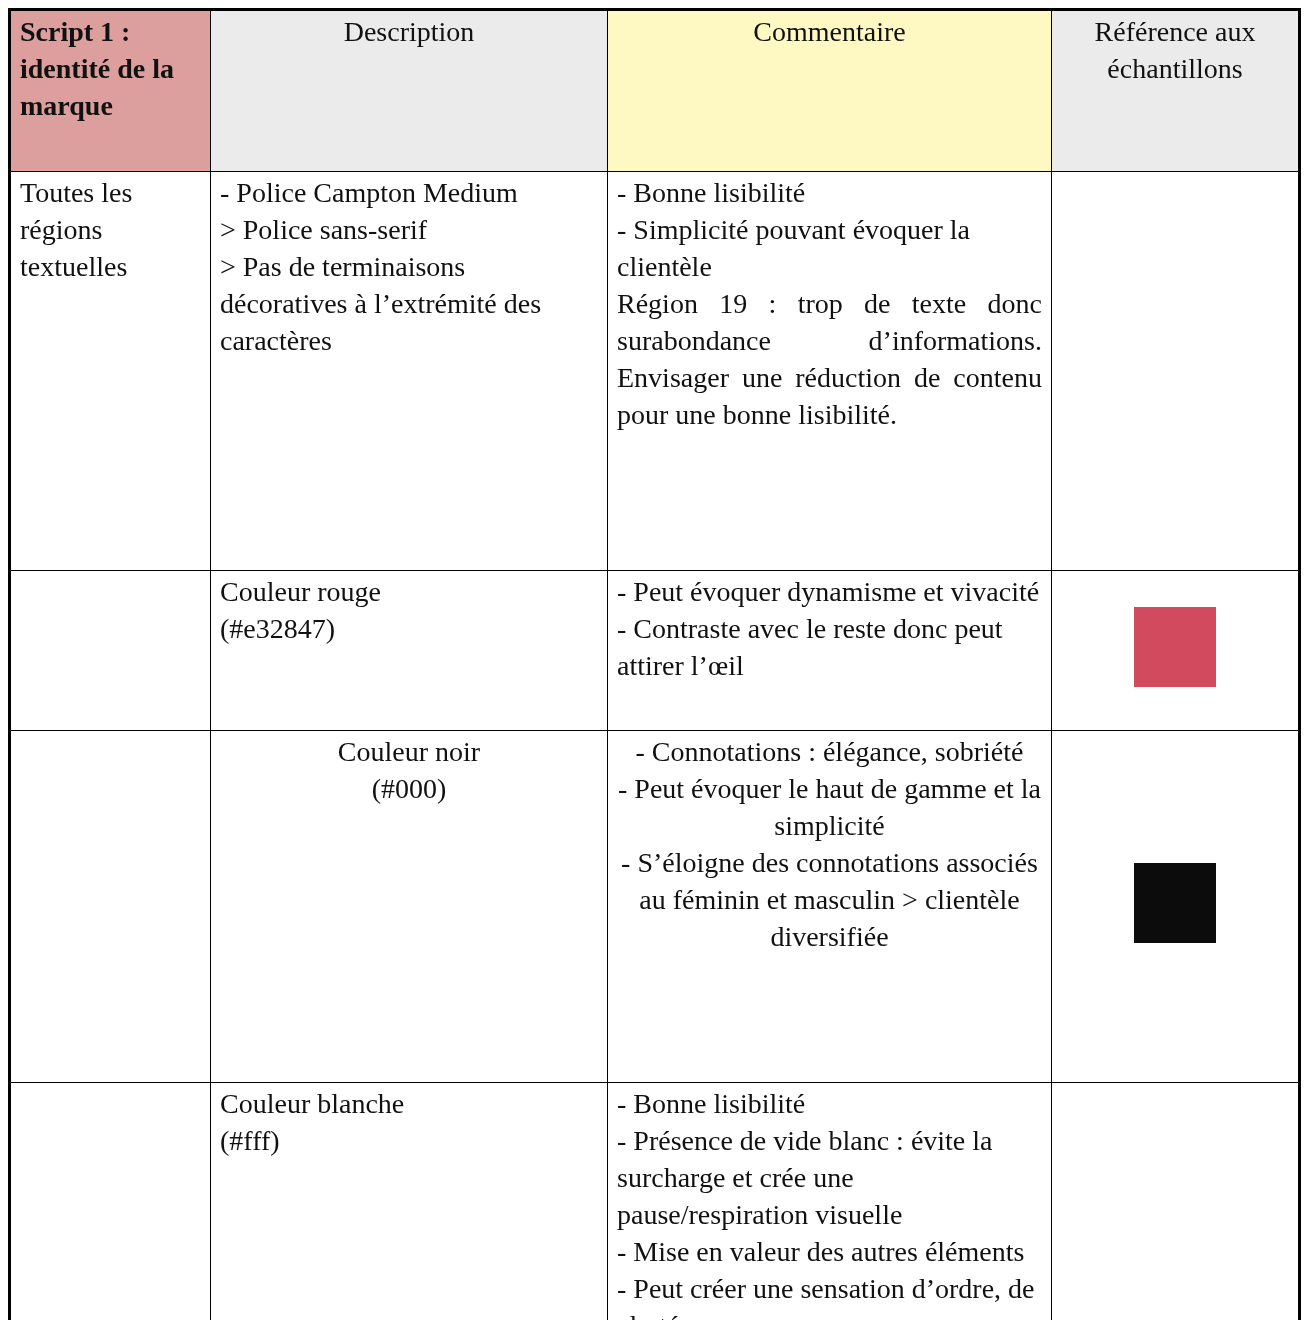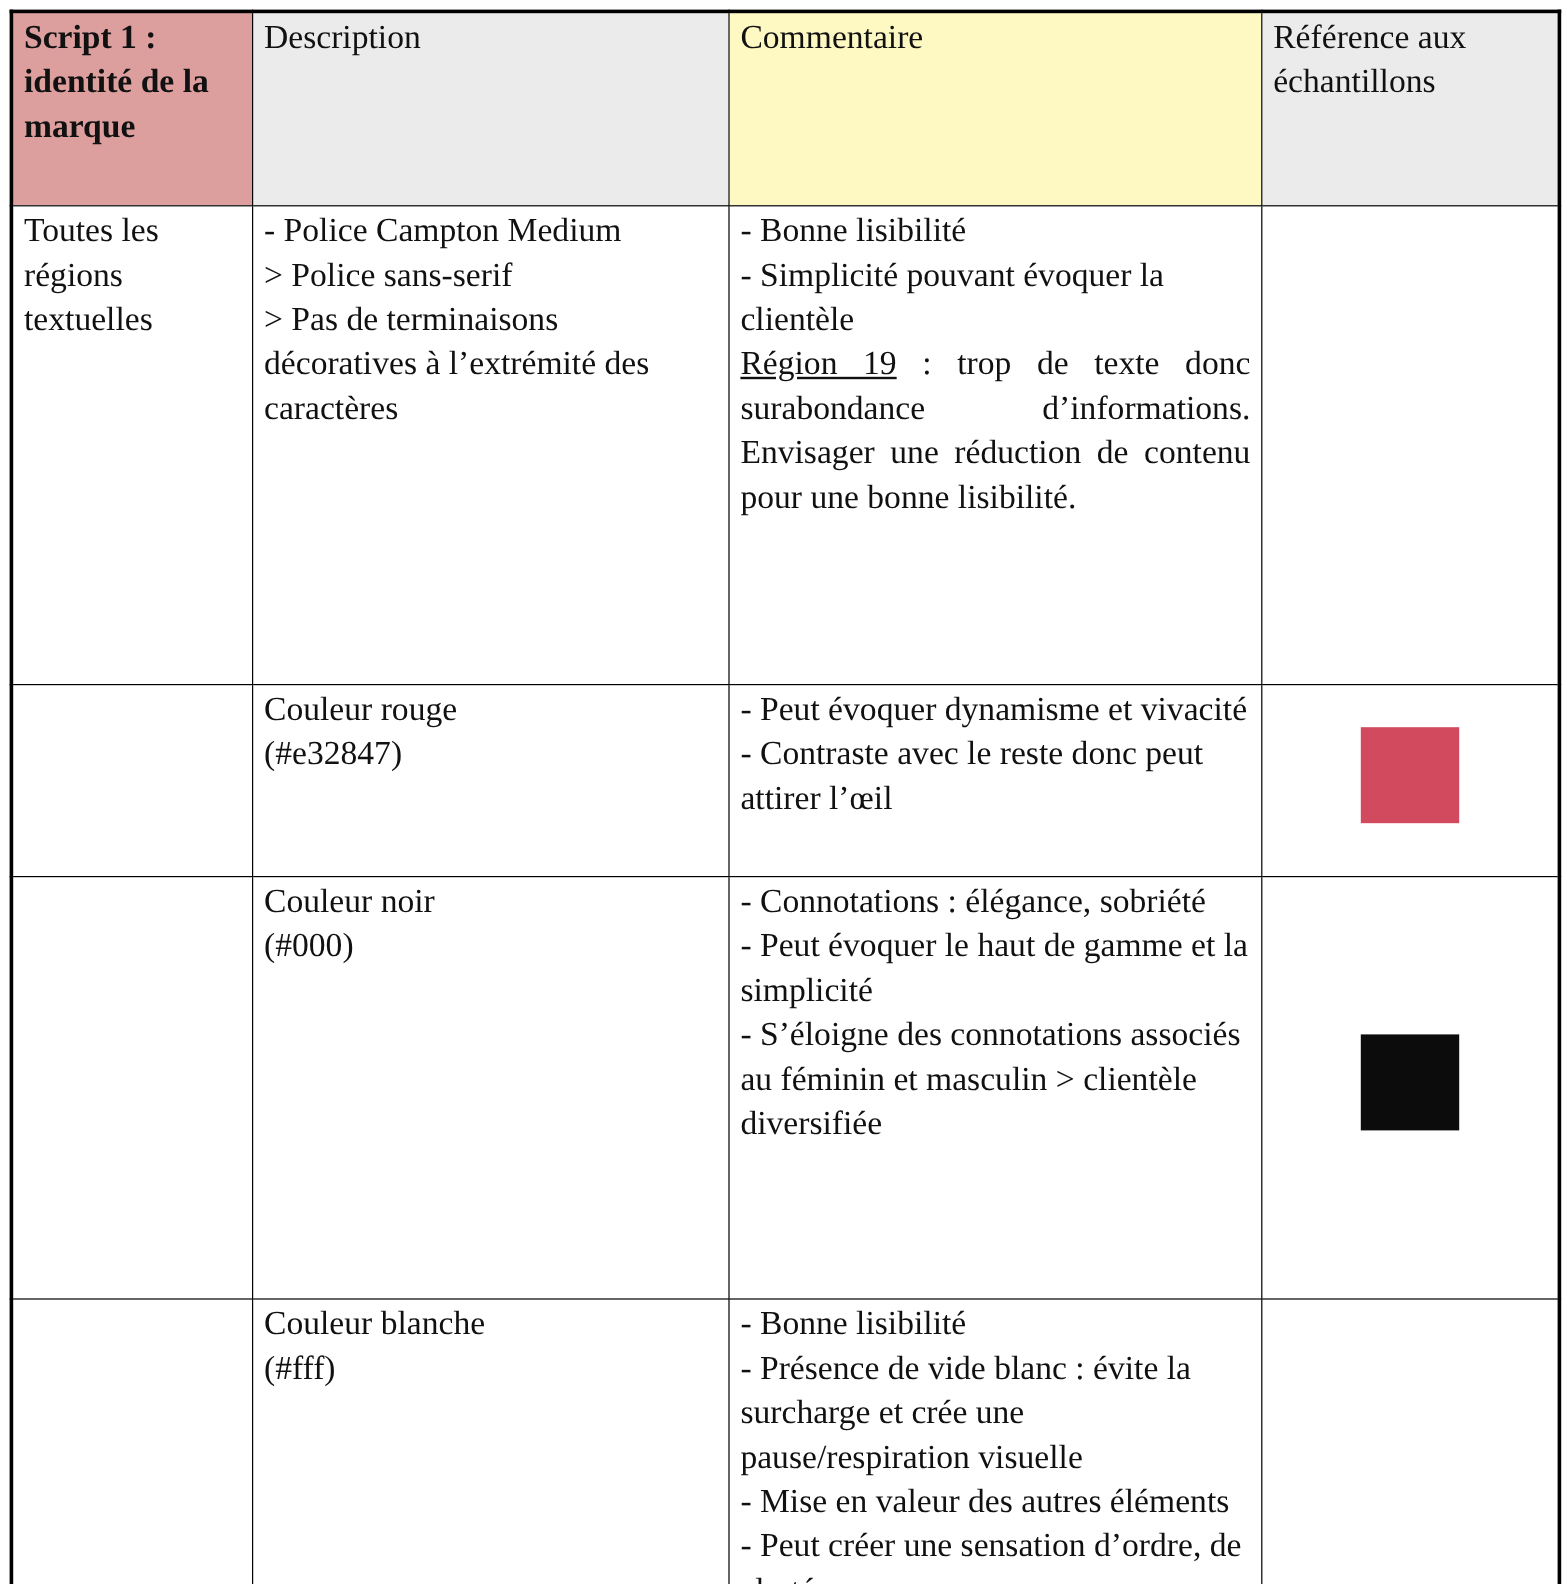--- a/index.html
+++ b/index.html
@@ -26,28 +26,28 @@
     border: 1px solid #000000;
     vertical-align: top;
     padding: 3px 9px 1px 9px;
     font-size: 28px;
     line-height: 1.32;
     overflow: hidden;
     box-sizing: border-box;
   }
   td.hdr-center {
     vertical-align: middle;
-    text-align: left;
+    text-align: center;
   }
   td.hdr-script {
     font-weight: bold;
     vertical-align: top;
   }
   .justify { text-align: justify; }
-  .underlined { text-decoration: underline; }
+  .underlined { }
   .swatch-cell {
     vertical-align: middle !important;
     text-align: center;
   }
   .swatch {
     display: inline-block;
     width: 82px;
     height: 80px;
   }
   .partial-row td {
@@ -110,21 +110,21 @@
       </td>
       <td>
         <div>- Peut évoquer dynamisme et vivacité</div>
         <div>- Contraste avec le reste donc peut attirer l’œil</div>
       </td>
       <td class="swatch-cell">
         <span class="swatch" style="background-color: rgb(210, 74, 94);"></span>
       </td>
     </tr>
 
-    <tr style="height:352px;">
+    <tr style="height:352px;text-align:center;">
       <td></td>
       <td>
         <div>Couleur noir</div>
         <div>(#000)</div>
       </td>
       <td>
         <div>- Connotations : élégance, sobriété</div>
         <div>- Peut évoquer le haut de gamme et la simplicité</div>
         <div>- S’éloigne des connotations associés au féminin et masculin &gt; clientèle diversifiée</div>
       </td>

